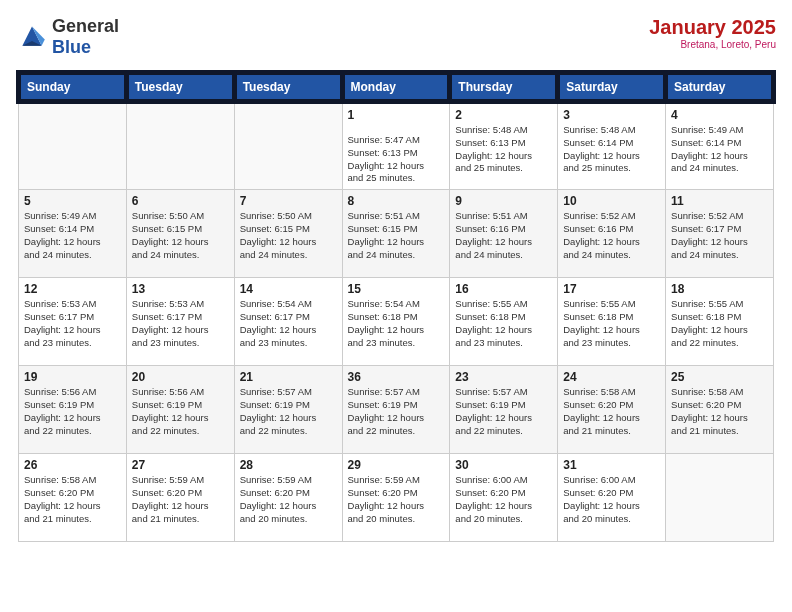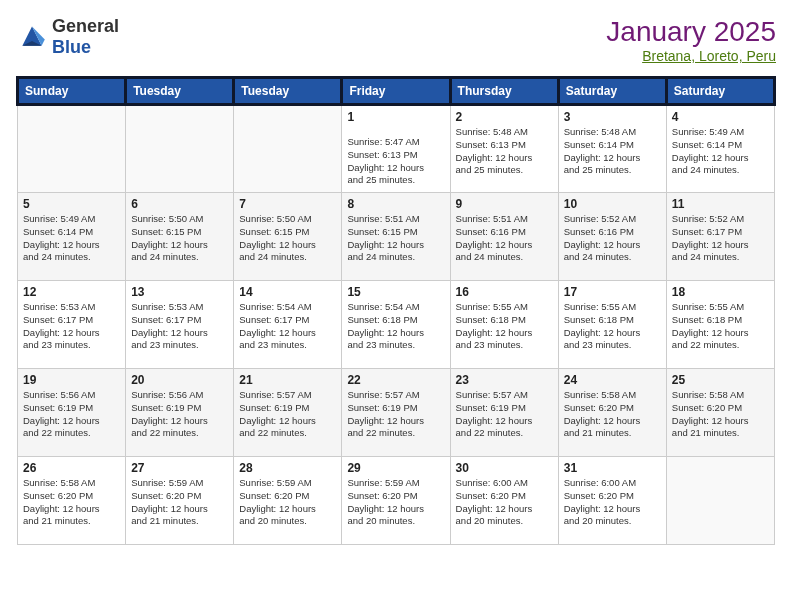--- a/index.html
+++ b/index.html
@@ -22,42 +22,41 @@
       gap: 4px;
     }
     .logo-icon {
       width: 32px;
       height: 28px;
     }
     .title-block {
       text-align: right;
     }
     .month-title {
-      font-size: 28px;
-      font-weight: normal;
-      color: #701a75;
+      font-size: 20px;
+      font-weight: bold;
+      color: #b91c1c;
     }
     .subtitle {
-      font-size: 14px;
-      color: #4d7c0f;
-      text-decoration: underline;
+      font-size: 10px;
+      color: #be185d;
     }
     .calendar {
       width: 100%;
       border-collapse: collapse;
       font-size: 10.5px;
     }
     .calendar th {
       background: #2255a4;
       color: #fff;
       text-align: left;
       padding: 5px 6px;
       font-size: 12px;
       font-weight: bold;
-      border: 3px solid #0f172a;
+      border: 5px solid #0f172a;
     }
     .calendar td {
       border: 1px solid #ccc;
       vertical-align: top;
       padding: 4px 5px;
       width: 108px;
       min-height: 80px;
       height: 88px;
       background: #fff;
     }
@@ -102,21 +101,21 @@
     <div class="subtitle">Bretana, Loreto, Peru</div>
   </div>
 </div>
 
 <table class="calendar">
   <thead>
     <tr>
       <th>Sunday</th>
       <th>Tuesday</th>
       <th>Tuesday</th>
-      <th>Friday</th>
+      <th>Monday</th>
       <th>Thursday</th>
       <th>Saturday</th>
       <th>Saturday</th>
     </tr>
   </thead>
   <tbody id="calendar-body">
   <tr class="week-row">
         <td class="empty-cell"></td>
         <td class="empty-cell"></td>
         <td class="empty-cell"></td>
@@ -267,21 +266,21 @@
 and 22 minutes.</div>
         </td>
         <td>
           <div class="day-number">21</div>
           <div class="day-info" style="white-space: pre-line;">Sunrise: 5:57 AM
 Sunset: 6:19 PM
 Daylight: 12 hours
 and 22 minutes.</div>
         </td>
         <td>
-          <div class="day-number">22</div>
+          <div class="day-number">36</div>
           <div class="day-info" style="white-space: pre-line;">Sunrise: 5:57 AM
 Sunset: 6:19 PM
 Daylight: 12 hours
 and 22 minutes.</div>
         </td>
         <td>
           <div class="day-number">23</div>
           <div class="day-info" style="white-space: pre-line;">Sunrise: 5:57 AM
 Sunset: 6:19 PM
 Daylight: 12 hours

